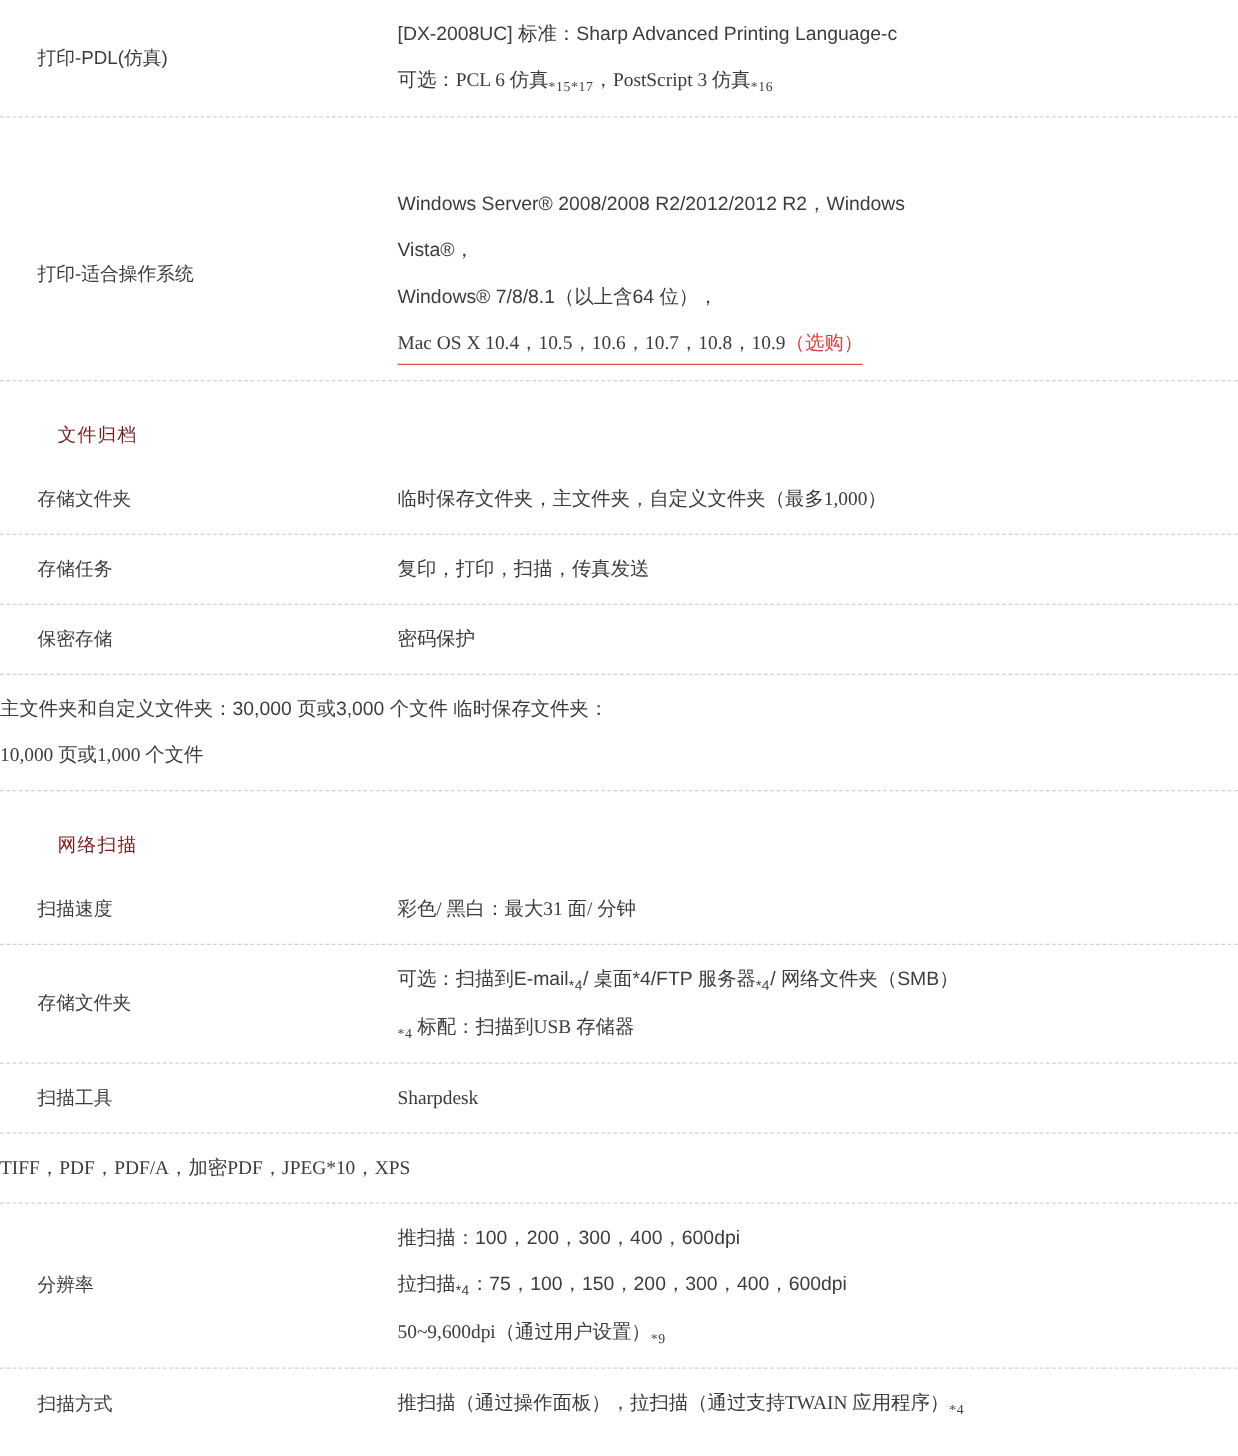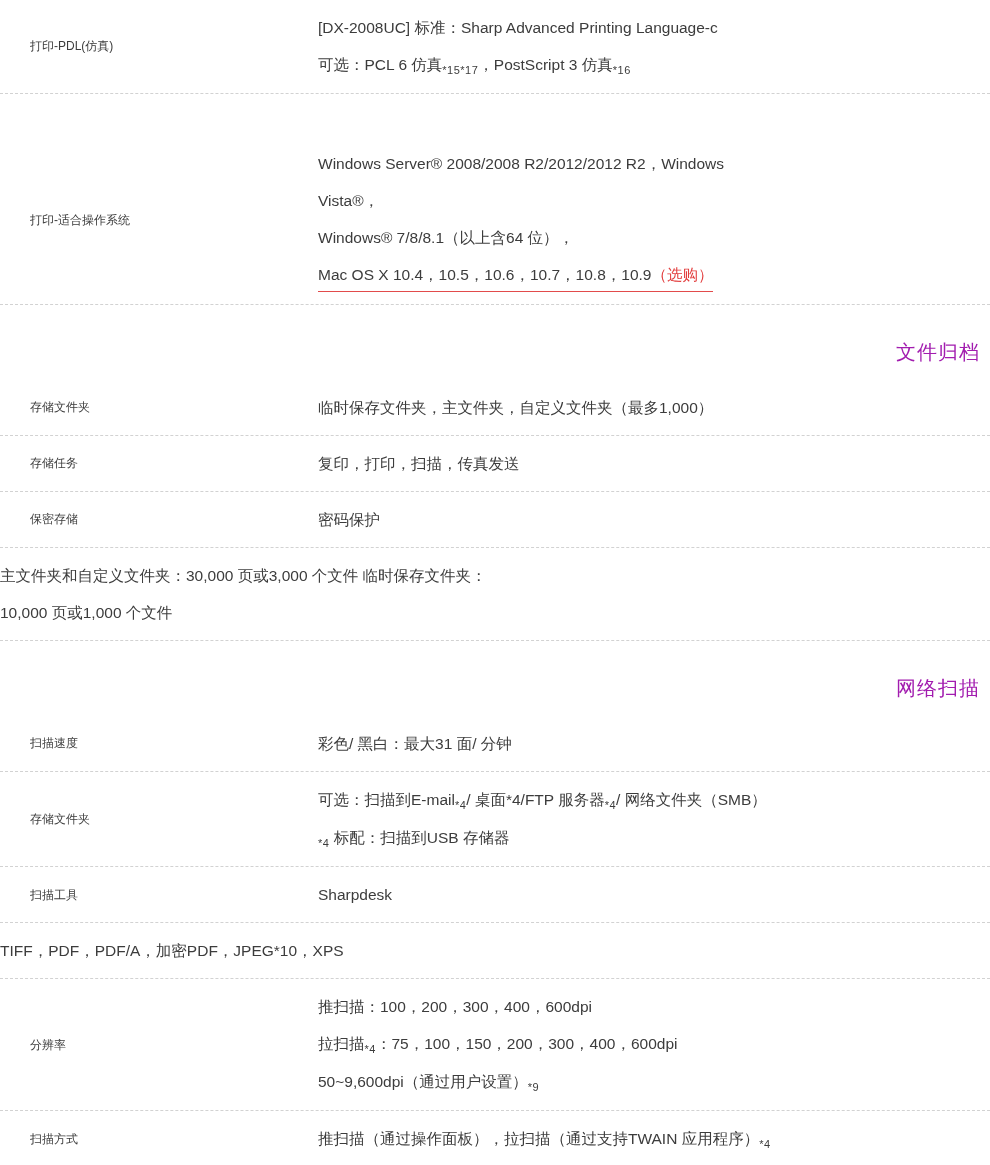--- a/index.html
+++ b/index.html
@@ -24,51 +24,51 @@
     border-bottom: 1px dashed #d2d2d2;
   }
   .row.no-border {
     border-bottom: none;
   }
   .row .label {
     width: 318px;
     min-width: 318px;
     box-sizing: border-box;
     padding: 14px 10px 14px 30px;
-    font-size: 12px;
+    font-size: 15px;
     color: #3c3c3c;
     display: flex;
     align-items: center;
     line-height: 1.7;
   }
   .row .value {
     flex: 1;
     box-sizing: border-box;
     padding: 12px 20px 12px 0;
     font-size: 15.5px;
     color: #3c3c3c;
     line-height: 2.0;
   }
   .value p {
     margin: 0 0 6px 0;
   }
   .value p:last-child {
     margin-bottom: 0;
+    font-family: Liberation Serif, serif;
   }
   .sub {
     font-size: 11px;
     vertical-align: sub;
     letter-spacing: 0.5px;
   }
   .section-head {
     padding: 34px 10px 14px 46px;
-    font-size: 20px;
-    color: #a21caf;
+    font-size: 15px;
+    color: #7f1d1d;
     letter-spacing: 1px;
-    text-align: right;
   }
   .spacer-row {
     height: 42px;
   }
   .mac-line {
     display: inline-block;
     border-bottom: 1px solid #e24b4b;
     padding-bottom: 1px;
   }
   .optional {

